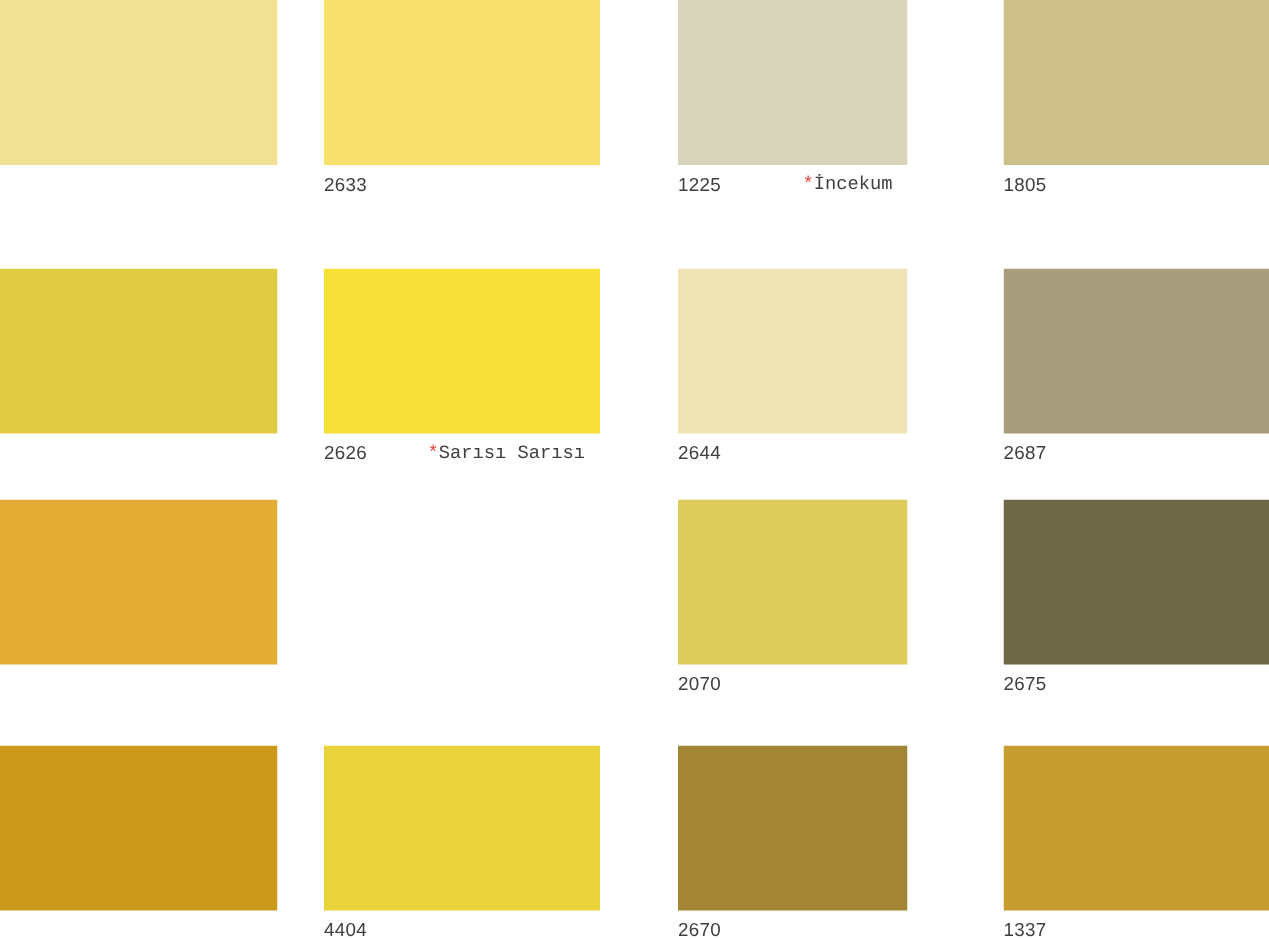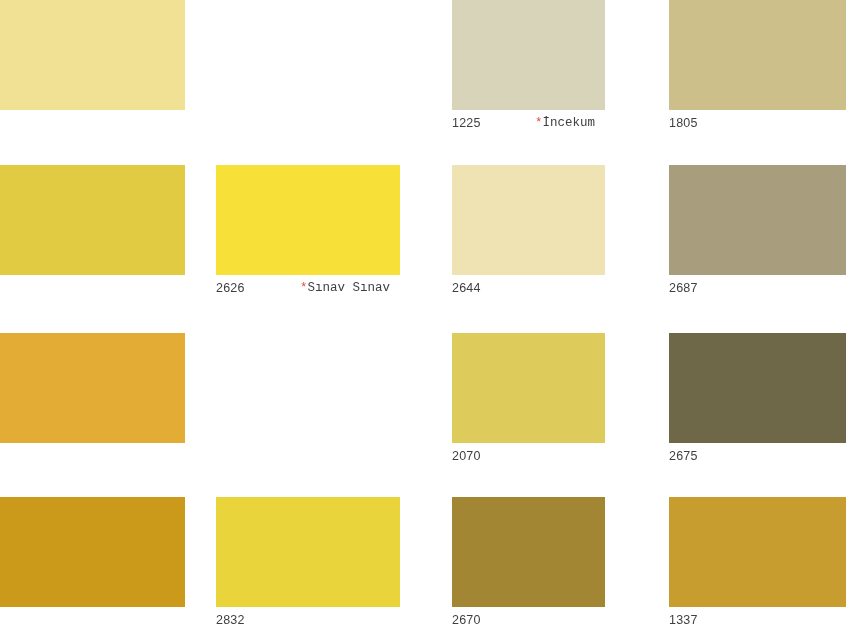--- a/index.html
+++ b/index.html
@@ -54,37 +54,44 @@
   }
 
   
   .col-0 { left:-34px;  width:219px; }
   .col-1 { left:216px;  width:184px; }
   .col-2 { left:452px;  width:153px; }
   .col-3 { left:669px;  width:212px; }
 
   
   .row-0 { top:0px; }
-  .row-1 { top:165px; }
+  .row-1 { top:179px; }
   .row-2 { top:333px; }
   .row-3 { top:497px; }
 </style>
 </head>
 <body style="background: rgb(255, 255, 255);">
 
 <div id="palette-grid">
 
   <div class="swatch-cell col-0 row-0">
     <div class="swatch-chip" style="background: rgb(240, 225, 148);"></div>
     <div class="swatch-label-row">
       
       
     </div>
   </div>
 
+  <div class="swatch-cell col-1 row-0">
+    <div class="swatch-chip" style="background: rgb(248, 224, 108);"></div>
+    <div class="swatch-label-row">
+      <span class="swatch-code">2633</span>
+
+    </div>
+  </div>
 
   <div class="swatch-cell col-2 row-0">
     <div class="swatch-chip" style="background: rgb(215, 212, 186);"></div>
     <div class="swatch-label-row">
       <span class="swatch-code">1225</span>
       <span class="swatch-name"><span class="name-asterisk">*</span><span>İncekum</span></span>
     </div>
   </div>
 
   <div class="swatch-cell col-3 row-0">
@@ -100,21 +107,21 @@
     <div class="swatch-label-row">
       
       
     </div>
   </div>
 
   <div class="swatch-cell col-1 row-1">
     <div class="swatch-chip" style="background: rgb(247, 224, 56);"></div>
     <div class="swatch-label-row">
       <span class="swatch-code">2626</span>
-      <span class="swatch-name"><span class="name-asterisk">*</span><span>Sınav Sınav</span></span>
+      <span class="swatch-name"><span class="name-asterisk">*</span><span>Sarısı Sarısı</span></span>
     </div>
   </div>
 
   <div class="swatch-cell col-2 row-1">
     <div class="swatch-chip" style="background: rgb(239, 227, 180);"></div>
     <div class="swatch-label-row">
       <span class="swatch-code">2644</span>
 
     </div>
   </div>
@@ -156,21 +163,21 @@
     <div class="swatch-chip" style="background: rgb(204, 154, 26);"></div>
     <div class="swatch-label-row">
       
       
     </div>
   </div>
 
   <div class="swatch-cell col-1 row-3">
     <div class="swatch-chip" style="background: rgb(233, 212, 60);"></div>
     <div class="swatch-label-row">
-      <span class="swatch-code">2832</span>
+      <span class="swatch-code">4404</span>
 
     </div>
   </div>
 
   <div class="swatch-cell col-2 row-3">
     <div class="swatch-chip" style="background: rgb(163, 134, 52);"></div>
     <div class="swatch-label-row">
       <span class="swatch-code">2670</span>
 
     </div>

